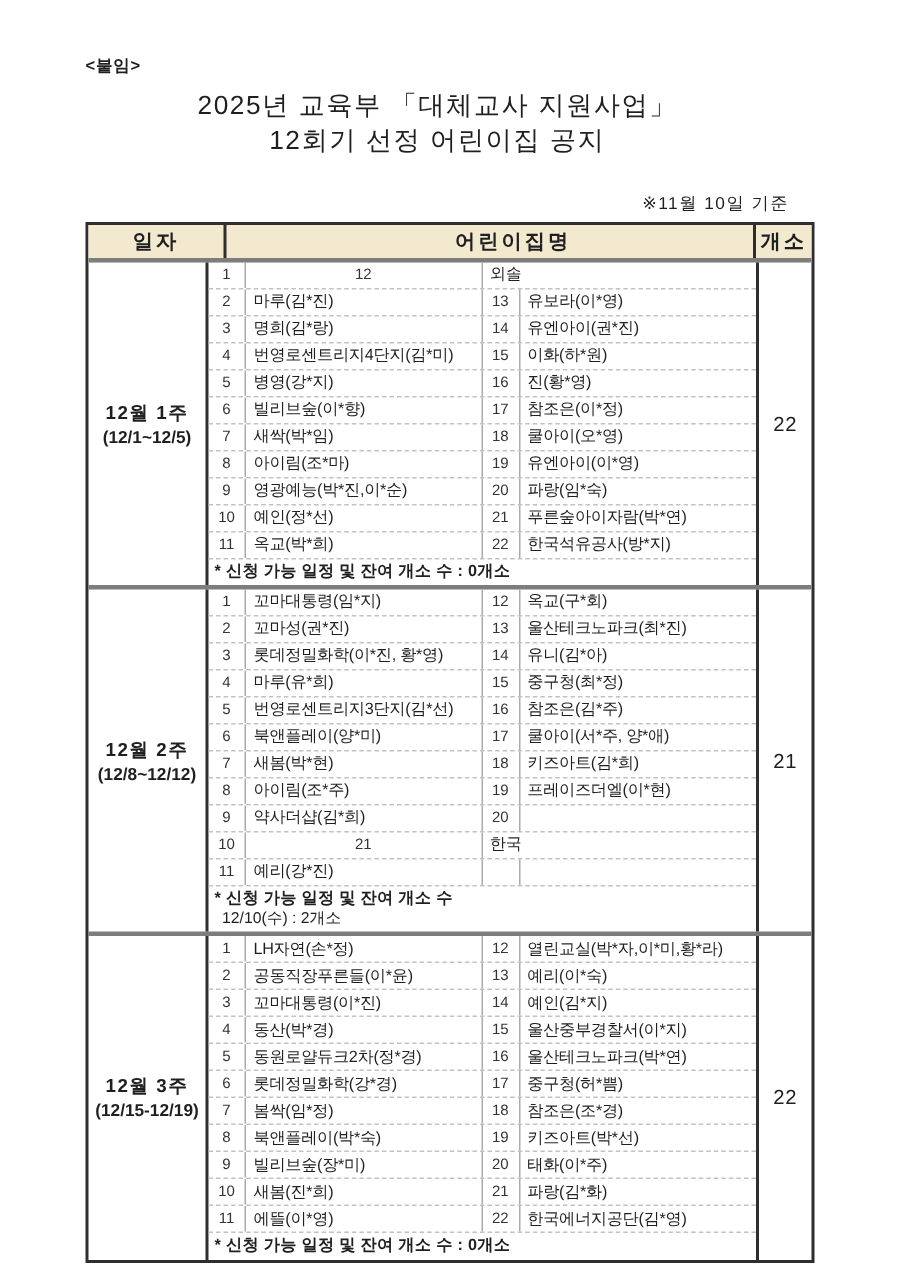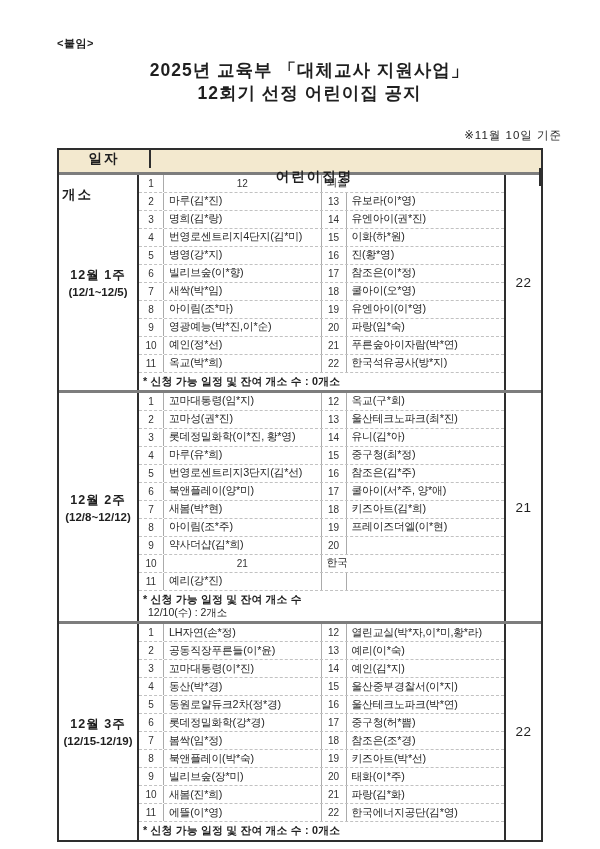--- a/index.html
+++ b/index.html
@@ -4,42 +4,41 @@
 <style>
   * { margin:0; padding:0; box-sizing:border-box; }
   html,body { background:#ffffff; }
   body {
     width:600px; height:849px;
     font-family:"Liberation Sans","DejaVu Sans",sans-serif;
     color:#1f1f1f;
     position:relative;
     overflow:hidden;
   }
-  .doc { padding:36px 38px 0 57px; }
+  .doc { padding:36px 74px 0 57px; }
   .attach-label { font-size:11px; font-weight:bold; letter-spacing:0.5px; }
   .title-block { text-align:center; margin-top:8px; }
-  .title-line { font-size:17.5px; font-weight:bold; letter-spacing:1px; line-height:1.3; }
+  .title-line { font-size:17.5px; font-weight:normal; letter-spacing:1px; line-height:1.3; }
   .ref-note { text-align:right; font-size:11.5px; margin-top:23px; letter-spacing:1px; }
 
   
   .notice-table {
     margin-top:5px;
     width:486px;
     border:2px solid #2e2e2e;
     font-size:11px;
   }
   .t-header {
     display:flex;
     background:#f3e9cf;
     border-bottom:3px solid #7d7d7d;
     height:25px;
     font-weight:bold;
     font-size:13.5px;
     letter-spacing:2px;
-    flex-direction:column;
   }
   .t-header > div { display:flex; align-items:center; justify-content:center; }
   .h-date  { width:92px; border-right:2px solid #2e2e2e; }
   .h-name  { flex:1;    border-right:2px solid #2e2e2e;margin-left:31px; }
   .h-count { width:37px; }
 
   .section { display:flex; }
   .section + .section { border-top:3px solid #7d7d7d; }
 
   .date-cell {

